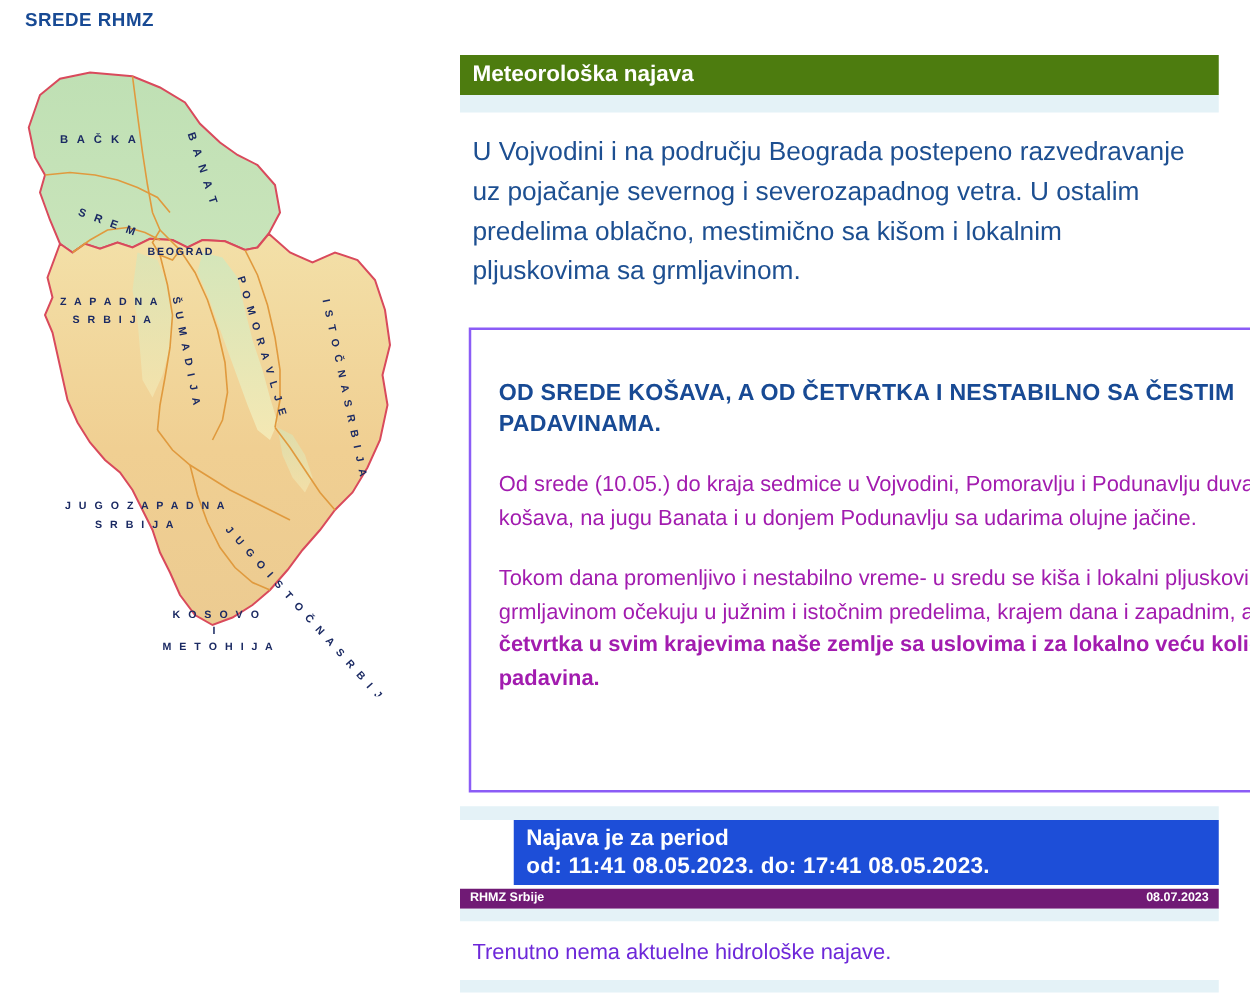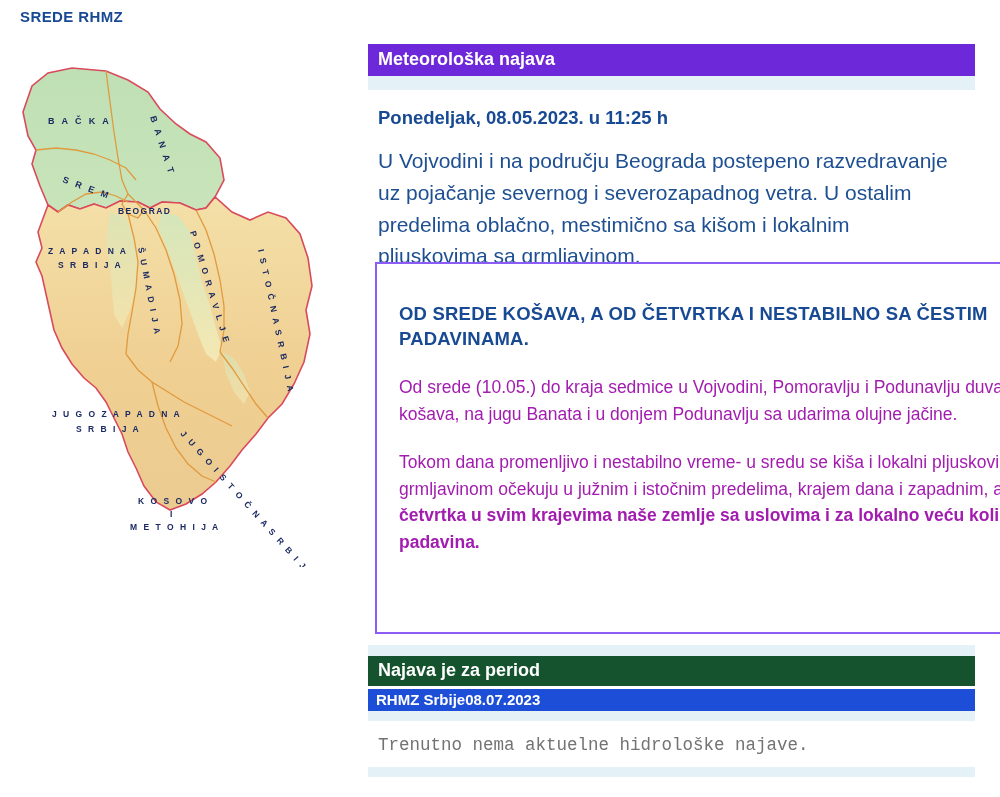--- a/index.html
+++ b/index.html
@@ -23,21 +23,21 @@
     font-size: 15px;
     font-weight: bold;
     color: #184a94;
     letter-spacing: 0.4px;
   }
 
   
   #map-panel {
     position: absolute;
     left: 10px;
-    top: 62px;
+    top: 52px;
     width: 325px;
     height: 505px;
   }
   #map-svg { display: block; width: 325px; height: 505px; }
   .map-label {
     font-family: "Liberation Sans", sans-serif;
     font-weight: bold;
     fill: #1b2a63;
     font-size: 9px;
     letter-spacing: 2.4px;
@@ -47,21 +47,21 @@
 
   
   #content {
     position: absolute;
     left: 368px;
     top: 44px;
     width: 607px;
   }
 
   .bar-blue {
-    background: #6d28d9;
+    background: #4d7c0f;
     color: #ffffff;
     font-weight: bold;
     padding: 5px 10px 6px 10px;
     font-size: 18px;
     line-height: 1.15;
     box-sizing: border-box;
   }
   .strip-lightblue {
     background: #e4f2f7;
     height: 14px;
@@ -112,50 +112,51 @@
 
   
   #period-wrap {
     position: absolute;
     left: 368px;
     top: 645px;
     width: 607px;
   }
   #period-spacer { height: 11px; background: #e4f2f7; }
   #period-bar {
-    background: #14532d;
+    background: #1d4ed8;
     color: #ffffff;
     font-weight: bold;
     font-size: 18px;
     line-height: 1.22;
     padding: 4px 10px 4px 10px;
     box-sizing: border-box;
+    margin-left: 43px;
   }
   #period-line2 { letter-spacing: 0.2px; }
 
   #source-bar {
-    background: #1d4ed8;
+    background: #701a75;
     color: #ffffff;
     font-weight: bold;
-    font-size: 15px;
+    font-size: 10px;
     padding: 2px 8px 3px 8px;
     display: flex;
+    justify-content: space-between;
     align-items: center;
     box-sizing: border-box;
     margin-top: 3px;
   }
   #hydro-strip {
     height: 10px;
     background: #e4f2f7;
   }
   #hydro-text {
-    color: #737373;
+    color: #6d28d9;
     font-size: 17.5px;
     padding: 14px 10px 0 10px;
-    font-family: Liberation Mono, monospace;
   }
   #hydro-strip-bottom {
     height: 10px;
     background: #e4f2f7;
     margin-top: 12px;
   }
 </style>
 </head>
 <body>
 
@@ -227,36 +228,36 @@
     <text class="map-label small" x="170" y="372" transform="rotate(48 170 372)">J U G O I S T O Č N A  S R B I J A</text>
     <text class="map-label small" x="128" y="442">K O S O V O</text>
     <text class="map-label small" x="160" y="455">I</text>
     <text class="map-label small" x="120" y="468">M E T O H I J A</text>
   </svg>
 </div>
 
 <div id="content">
   <div class="bar-blue">Meteorološka najava</div>
   <div class="strip-lightblue"></div>
-  <div id="announcement-datetime">Ponedeljak, 08.05.2023. u 11:25 h</div>
   <div id="announcement-body">U Vojvodini i na području Beograda postepeno razvedravanje uz pojačanje severnog i severozapadnog vetra. U ostalim predelima oblačno, mestimično sa kišom i lokalnim pljuskovima sa grmljavinom.</div>
 </div>
 
 <div id="warning-box">
   <div id="warning-inner">
     <div id="warning-heading">OD SREDE KOŠAVA, A OD ČETVRTKA I NESTABILNO SA ČESTIM PADAVINAMA.</div>
     <div class="warn-para">Od srede (10.05.) do kraja sedmice u Vojvodini, Pomoravlju i Podunavlju duvaće košava, na jugu Banata i u donjem Podunavlju sa udarima olujne jačine.</div>
     <div class="warn-para"><span>Tokom dana promenljivo i nestabilno vreme- u sredu se kiša i lokalni pljuskovi sa grmljavinom očekuju u južnim i istočnim predelima, krajem dana i zapadnim, a </span><b>od četvrtka u svim krajevima naše zemlje sa uslovima i za lokalno veću količinu padavina.</b></div>
   </div>
 </div>
 
 <div id="period-wrap">
   <div id="period-spacer"></div>
   <div id="period-bar">
     <div>Najava je za period</div>
+    <div id="period-line2">od:  11:41 08.05.2023.  do: 17:41 08.05.2023.</div>
   </div>
   <div id="source-bar">
     <span>RHMZ Srbije</span>
     <span>08.07.2023</span>
   </div>
   <div id="hydro-strip"></div>
   <div id="hydro-text">Trenutno nema aktuelne hidrološke najave.</div>
   <div id="hydro-strip-bottom"></div>
 </div>
 

